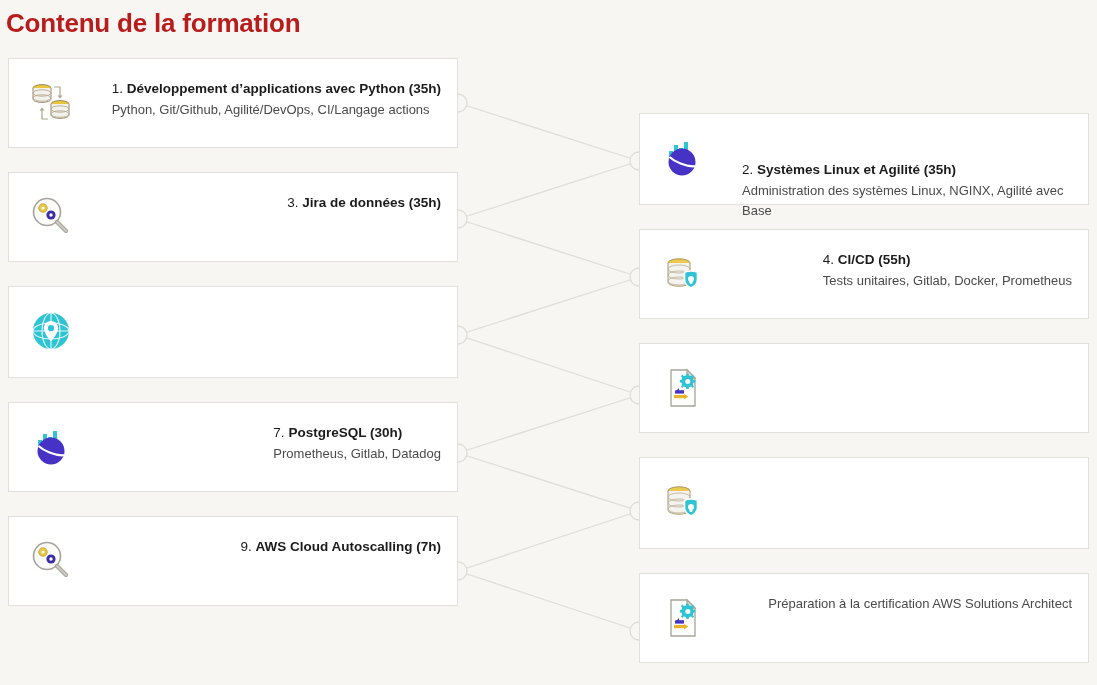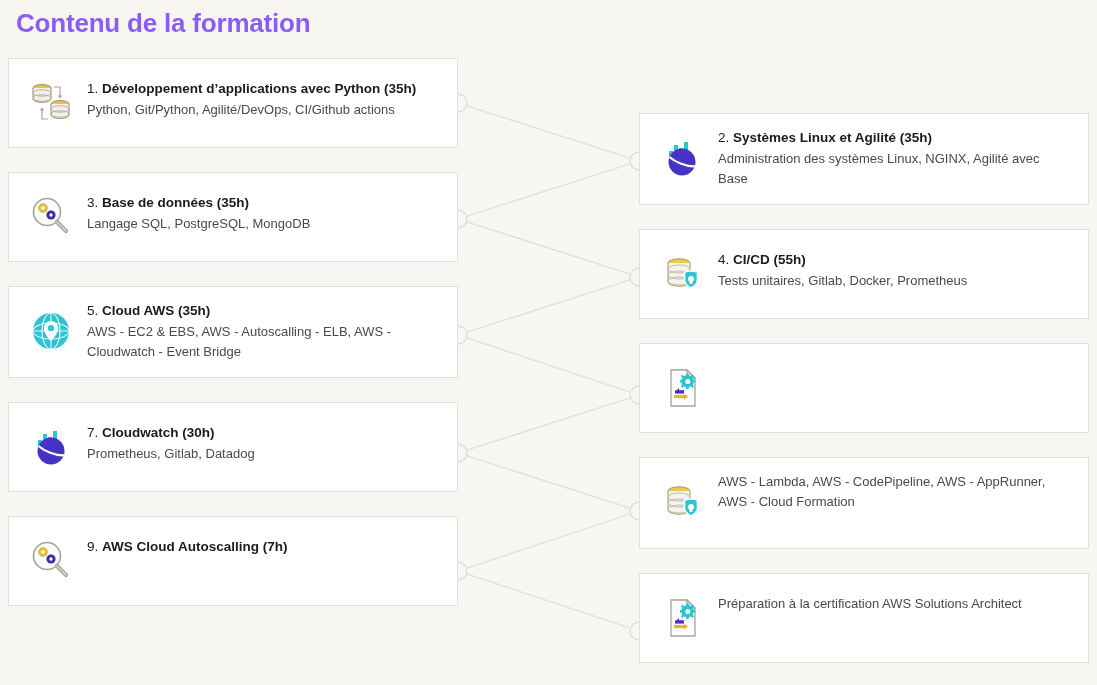--- a/index.html
+++ b/index.html
@@ -8,25 +8,25 @@
     width: 1097px;
     height: 685px;
     background: #f7f6f3;
     font-family: "Liberation Sans", sans-serif;
     overflow: hidden;
     position: relative;
   }
 
   #page-title {
     position: absolute;
-    left: 16px;
+    left: 6px;
     top: 6px;
     font-size: 26px;
     font-weight: bold;
-    color: #8b5cf6;
+    color: #b91c1c;
     letter-spacing: -0.2px;
     line-height: 34px;
   }
 
   
   #connectors {
     position: absolute;
     left: 0; top: 0;
     width: 1097px; height: 685px;
     pointer-events: none;
@@ -39,20 +39,21 @@
 
   .card {
     position: relative;
     background: #ffffff;
     border: 1px solid #e2e0dc;
     width: 450px;
     display: flex;
     align-items: flex-start;
     padding: 14px 16px 14px 14px;
     margin-bottom: 24px;
+    justify-content: space-between;
   }
   .card.h1 { height: 90px; }
   .card.h2 { height: 92px; }
 
   .card-icon {
     width: 56px;
     min-width: 56px;
     height: 56px;
     display: flex;
     align-items: center;
@@ -77,21 +78,21 @@
   .card-title .ttl { font-weight: bold; }
 
   .card-desc {
     font-size: 13px;
     color: #4a4a4a;
     line-height: 20px;
     max-width: 330px;
   }
 
   
-  .card.two-line .card-body { padding-top: 0px; }
+  .card.two-line .card-body { padding-top: 0px; margin-top: 32px; }
 </style>
 </head>
 <body>
 
 <h1 id="page-title">Contenu de la formation</h1>
 
 <svg id="connectors" viewBox="0 0 1097 685" xmlns="http://www.w3.org/2000/svg">
   <g stroke="#e0ddd8" stroke-width="1.3" fill="none">
 
     <line x1="458" y1="103" x2="639" y2="161"></line>
@@ -137,21 +138,21 @@
           <path d="M21 40h-6V30" fill="none" stroke="#b0a68c" stroke-width="1.2"></path>
           <path d="M12.5 31.5l2.5-3 2.5 3z" fill="#b0a68c"></path>
         </g>
       </svg>
     </div>
     <div class="card-body">
       <div class="card-title">
         <span class="num">1.</span>
         <span class="ttl">Développement d’applications avec Python (35h)</span>
       </div>
-      <div class="card-desc">Python, Git/Python, Agilité/DevOps, CI/Github actions</div>
+      <div class="card-desc">Python, Git/Github, Agilité/DevOps, CI/Langage actions</div>
     </div>
   </div>
 
   <div class="card h1">
     <div class="card-icon">
       <svg width="46" height="46" viewBox="0 0 46 46">
         <g>
           <circle cx="19" cy="18" r="13.5" fill="#fbfbfa" stroke="#a8a39a" stroke-width="1.6"></circle>
           <g fill="#e8c53f" stroke="#b79c2c" stroke-width="0.7">
             <circle cx="15" cy="14" r="4.3"></circle>
@@ -162,70 +163,62 @@
           </g>
           <circle cx="23" cy="21" r="1.7" fill="#fbfbfa"></circle>
           <path d="M29 28l9 9" stroke="#a8a39a" stroke-width="4.2" stroke-linecap="round"></path>
           <path d="M29 28l9 9" stroke="#cfcbc3" stroke-width="2" stroke-linecap="round"></path>
         </g>
       </svg>
     </div>
     <div class="card-body">
       <div class="card-title">
         <span class="num">3.</span>
-        <span class="ttl">Base de données (35h)</span>
-      </div>
-      <div class="card-desc">Langage SQL, PostgreSQL, MongoDB</div>
+        <span class="ttl">Jira de données (35h)</span>
+      </div>
     </div>
   </div>
 
   <div class="card h2 two-line">
     <div class="card-icon">
       <svg width="46" height="46" viewBox="0 0 46 46">
         <g>
           <circle cx="23" cy="23" r="18" fill="#2ec4d4"></circle>
           <g fill="none" stroke="#ffffff" stroke-width="1.1" opacity="0.85">
             <ellipse cx="23" cy="23" rx="9" ry="18"></ellipse>
             <ellipse cx="23" cy="23" rx="18" ry="8"></ellipse>
             <line x1="5" y1="23" x2="41" y2="23"></line>
             <line x1="23" y1="5" x2="23" y2="41"></line>
           </g>
           <path d="M23 13c-4 0-7.2 3.2-7.2 7.2 0 5.4 7.2 13 7.2 13s7.2-7.6 7.2-13c0-4-3.2-7.2-7.2-7.2z" fill="#ffffff"></path>
           <circle cx="23" cy="20.2" r="3.1" fill="#2ec4d4"></circle>
         </g>
       </svg>
     </div>
-    <div class="card-body">
-      <div class="card-title">
-        <span class="num">5.</span>
-        <span class="ttl">Cloud AWS (35h)</span>
-      </div>
-      <div class="card-desc">AWS - EC2 &amp; EBS, AWS - Autoscalling - ELB, AWS - Cloudwatch - Event Bridge</div>
-    </div>
   </div>
 
   <div class="card h1">
     <div class="card-icon">
       <svg width="44" height="44" viewBox="0 0 44 44">
         <g>
           <g fill="#2ec4d4">
             <rect x="9" y="15" width="4" height="14"></rect>
             <rect x="14" y="9" width="4" height="20"></rect>
             <rect x="19" y="12" width="4" height="17"></rect>
             <rect x="24" y="6" width="4" height="23"></rect>
           </g>
           <circle cx="22" cy="26" r="13.5" fill="#4632c4"></circle>
           <path d="M9.5 21c5 4.5 16 10 25.5 9.2" fill="none" stroke="#ffffff" stroke-width="2.2"></path>
         </g>
       </svg>
     </div>
     <div class="card-body">
       <div class="card-title">
         <span class="num">7.</span>
-        <span class="ttl">Cloudwatch (30h)</span>
+        <span class="ttl">PostgreSQL (30h)</span>
       </div>
       <div class="card-desc">Prometheus, Gitlab, Datadog</div>
     </div>
   </div>
 
   <div class="card h1">
     <div class="card-icon">
       <svg width="46" height="46" viewBox="0 0 46 46">
         <g>
           <circle cx="19" cy="18" r="13.5" fill="#fbfbfa" stroke="#a8a39a" stroke-width="1.6"></circle>
@@ -326,21 +319,20 @@
             <ellipse cx="20" cy="18" rx="11" ry="4"></ellipse>
             <ellipse cx="20" cy="24" rx="11" ry="4"></ellipse>
             <ellipse cx="20" cy="30" rx="11" ry="4"></ellipse>
           </g>
           <path d="M32 20c3.6 0 6.5 1.2 6.5 1.2v7.5c0 5-6.5 8.3-6.5 8.3s-6.5-3.3-6.5-8.3v-7.5S28.4 20 32 20z" fill="#2ec4d4" stroke="#ffffff" stroke-width="1.6"></path>
           <path d="M32 25c1.7 0 3 1.3 3 3 0 1.5-1.2 2.4-1.6 3.4l-.3 1.6h-2.2l-.3-1.6c-.4-1-1.6-1.9-1.6-3.4 0-1.7 1.3-3 3-3z" fill="#ffffff"></path>
         </g>
       </svg>
     </div>
     <div class="card-body">
-      <div class="card-desc">AWS - Lambda, AWS - CodePipeline, AWS - AppRunner, AWS - Cloud Formation</div>
     </div>
   </div>
 
   <div class="card h1">
     <div class="card-icon">
       <svg width="44" height="46" viewBox="0 0 44 46">
         <g>
           <path d="M11 5h16l8 8v28H11z" fill="#fdfdfc" stroke="#a8a39a" stroke-width="1.3"></path>
           <path d="M27 5v8h8z" fill="#e7e5e0" stroke="#a8a39a" stroke-width="1.3"></path>
           <path d="M29 10.5c.9 0 1.7.2 2.4.5l1.1-1.4 1.7 1.7-1.4 1.1c.3.7.5 1.5.5 2.4l1.8.3v2.4l-1.8.3c0 .9-.2 1.7-.5 2.4l1.4 1.1-1.7 1.7-1.1-1.4c-.7.3-1.5.5-2.4.5l-.3 1.8h-2.4l-.3-1.8c-.9 0-1.7-.2-2.4-.5l-1.1 1.4-1.7-1.7 1.4-1.1c-.3-.7-.5-1.5-.5-2.4l-1.8-.3v-2.4l1.8-.3c0-.9.2-1.7.5-2.4l-1.4-1.1 1.7-1.7 1.1 1.4c.7-.3 1.5-.5 2.4-.5l.3-1.8h2.4z" fill="#2ec4d4"></path>

